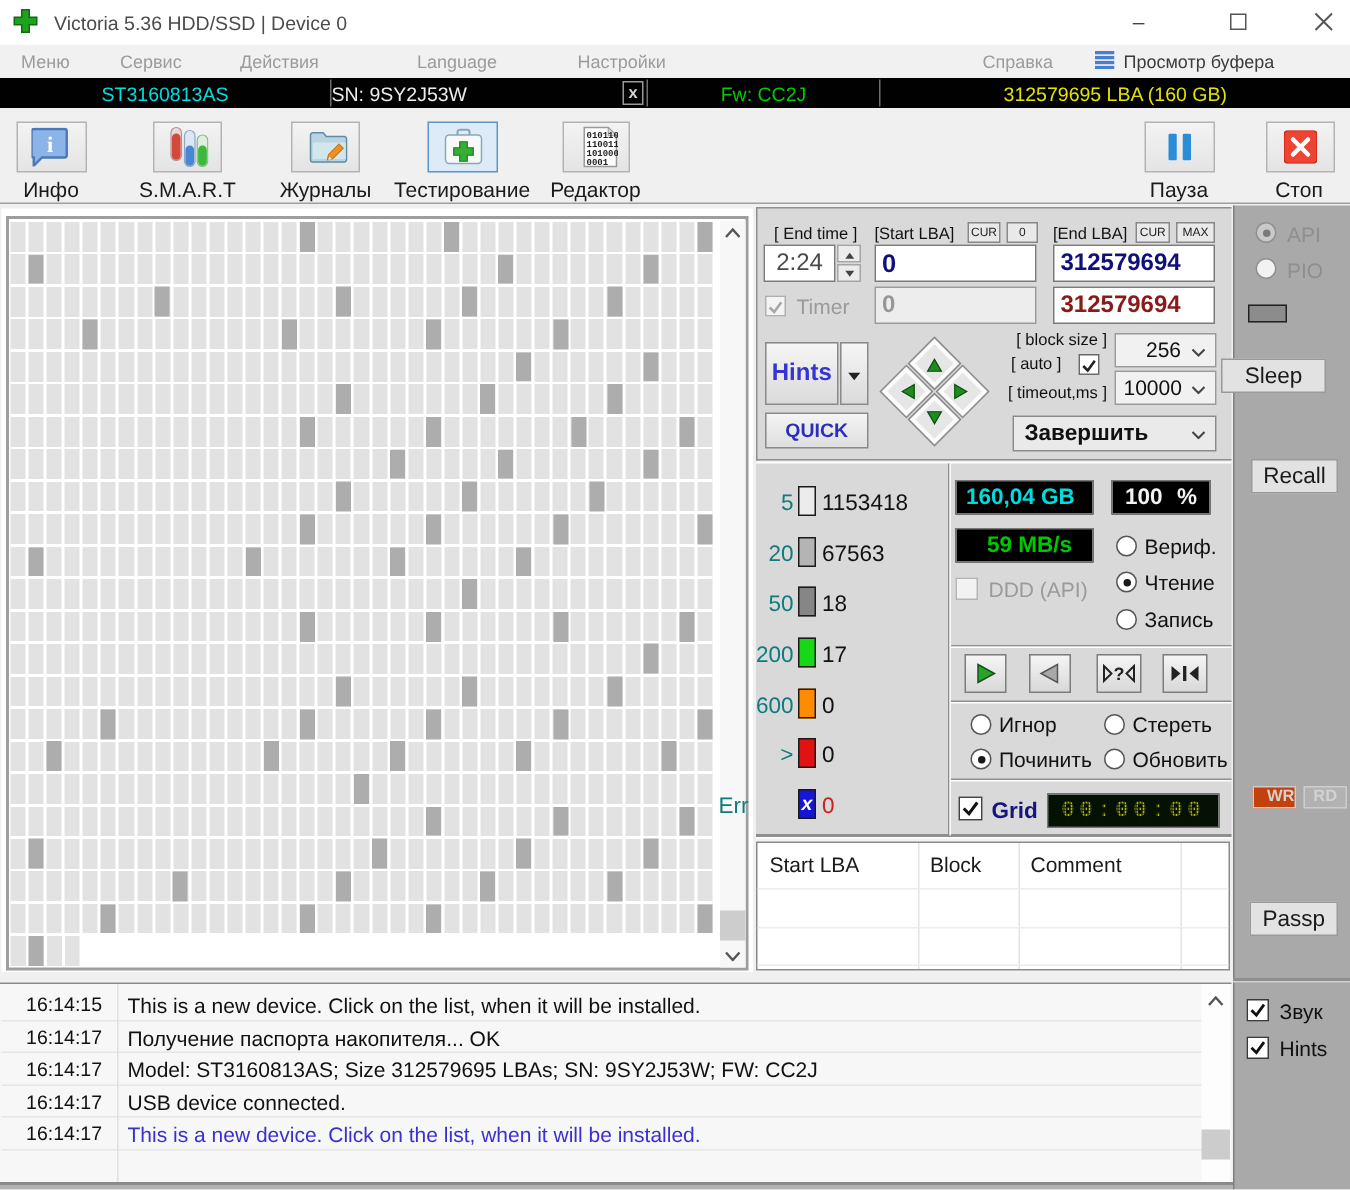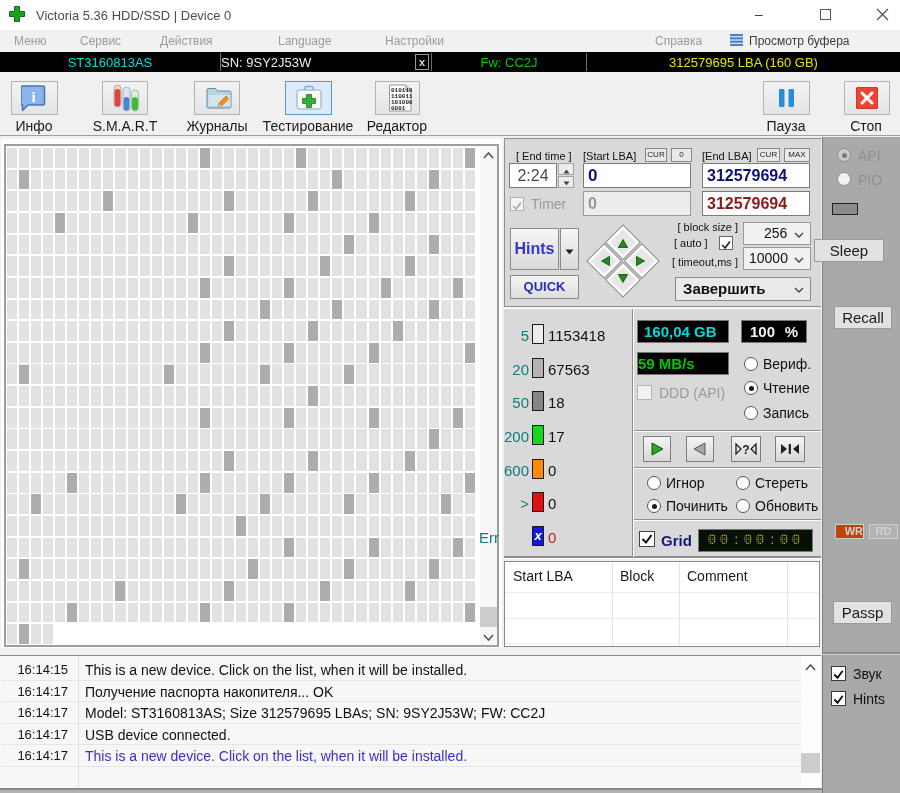--- a/index.html
+++ b/index.html
@@ -271,21 +271,21 @@
 <div class="abs" style="left:479px;top:495px;width:50px;text-align:right;font-size:15px;color:#0e7c7c">&gt;</div>
 <div class="abs" style="left:532px;top:492px;width:12px;height:20px;background:#e31212;border:1px solid #1a1a1a"></div>
 <div class="abs" style="left:548px;top:495px;font-size:15px;color:#111">0</div>
 <div class="abs" style="left:479px;top:529px;width:50px;text-align:left;font-size:15px;color:#0e7c7c">Err</div>
 <div class="abs" style="left:532px;top:526px;width:12px;height:20px;background:#1616d8;border:1px solid #1a1a1a;text-align:center;line-height:18px;font-size:13px;font-weight:bold;color:#fff;font-style:italic">x</div>
 <div class="abs" style="left:548px;top:529px;font-size:15px;color:#cc2020">0</div>
 <div class="abs" style="left:632px;top:309px;width:1px;height:248px;background:#8f8f8f"></div>
 <div class="abs" style="left:633px;top:309px;width:1px;height:248px;background:#fdfdfd"></div>
 <div class="abs" style="left:637px;top:320px;width:92px;height:23px;background:#000;border:1px solid #777;font-weight:bold;font-size:15px;color:#00dcdc;padding-left:6px;line-height:21px">160,04 GB</div>
 <div class="abs" style="left:741px;top:320px;width:66px;height:23px;background:#000;border:1px solid #777;font-weight:bold;font-size:15px;color:#f2f2f2;padding-left:8px;line-height:21px">100<span style="float:right;margin-right:8px">%</span></div>
-<div class="abs" style="left:637px;top:352px;width:92px;height:23px;background:#000;border:1px solid #777;font-weight:bold;font-size:15px;color:#00c800;padding-left:0;line-height:21px">59 MB/s</div>
+<div class="abs" style="left:637px;top:352px;width:92px;height:23px;background:#000;border:1px solid #777;font-weight:bold;font-size:15px;color:#00c800;padding-left:20px;line-height:21px">59 MB/s</div>
 <div class="abs" style="left:637px;top:385px;width:15px;height:15px;background:#f2f2f2;border:1px solid #b5b5b5"></div>
 <div class="abs" style="left:659px;top:385px;font-size:14px;color:#9a9a9a">DDD (API)</div>
 <div class="abs" style="left:744px;top:357px;width:14px;height:14px;border-radius:50%;background:#fff;border:1px solid #555"></div>
 <div class="abs" style="left:763px;top:356px;font-size:14px;color:#111">Вериф.</div>
 <div class="abs" style="left:744px;top:381px;width:14px;height:14px;border-radius:50%;background:#fff;border:1px solid #555">
     <div style="position:absolute;left:3.5px;top:3.5px;width:5px;height:5px;border-radius:50%;background:#1a1a1a"></div>
   </div>
 <div class="abs" style="left:763px;top:380px;font-size:14px;color:#111">Чтение</div>
 <div class="abs" style="left:744px;top:406px;width:14px;height:14px;border-radius:50%;background:#fff;border:1px solid #555"></div>
 <div class="abs" style="left:763px;top:405px;font-size:14px;color:#111">Запись</div>

